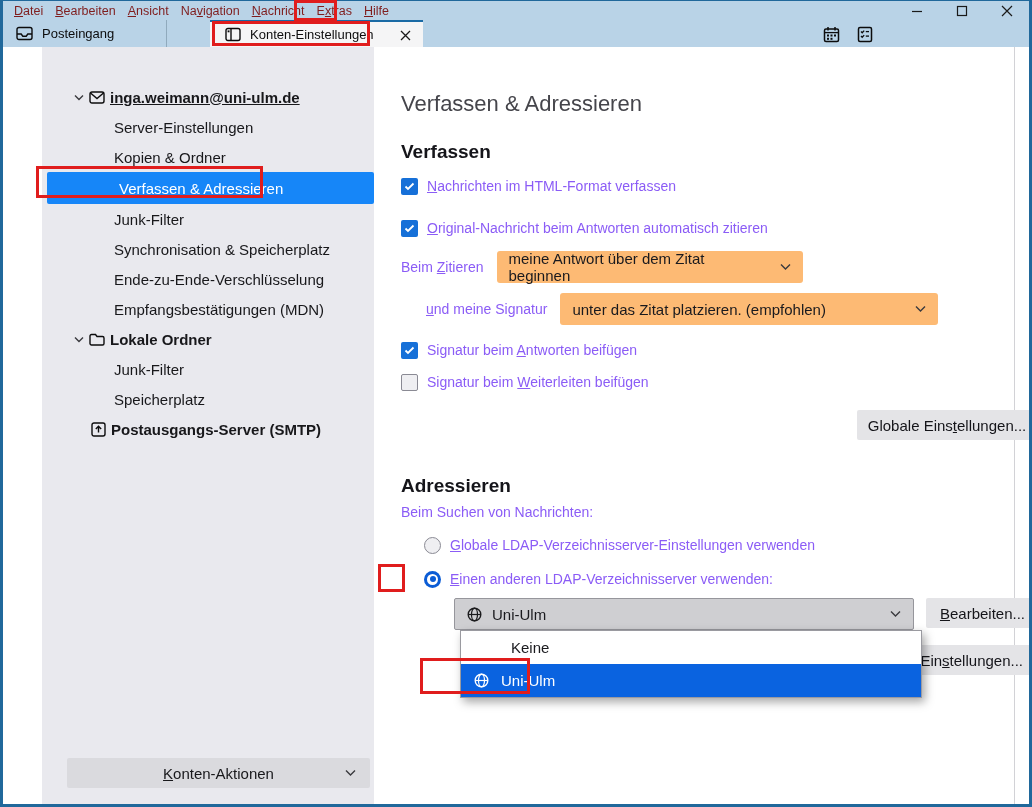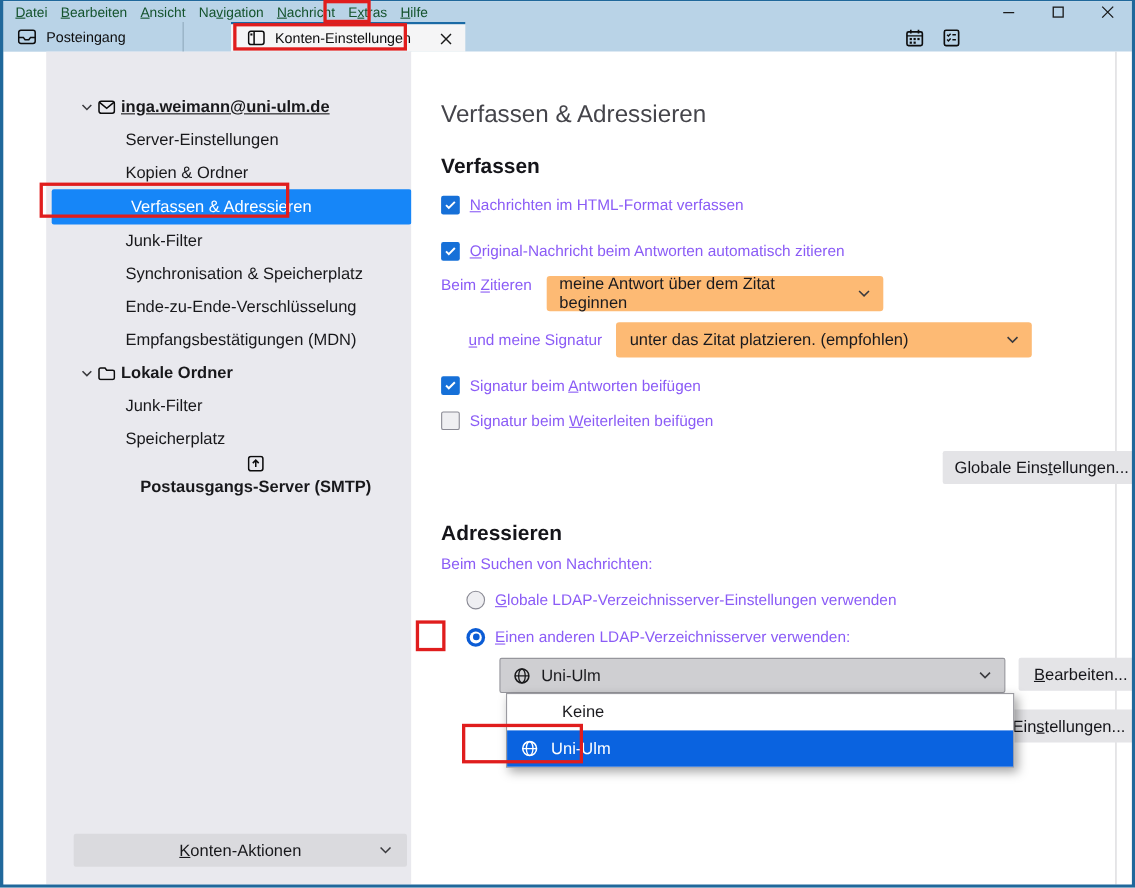--- a/index.html
+++ b/index.html
@@ -17,21 +17,21 @@
   .frame {
     position:absolute; inset:0; pointer-events:none; z-index:60;
     border-left:3px solid #20689b; border-right:3px solid #20689b;
     border-bottom:3px solid #20689b; border-top:1px solid #20689b;
   }
 
   
   .menubar {
     position:absolute; left:3px; right:3px; top:1px; height:19px;
     background:#b9d3e7; display:flex; align-items:center;
-    font-size:12.5px; color:#14532d; padding-left:5px;
+    font-size:12.5px; color:#7f1d1d; padding-left:5px;
   }
   .menu-item { padding:0 6px; height:100%; display:flex; align-items:center; cursor:default; }
   .ak { text-decoration:underline; }
   .win-controls { position:absolute; right:0; top:0; height:19px; display:flex; }
   .win-btn { width:45px; height:19px; display:flex; align-items:center; justify-content:center; }
 
   
   .tabbar {
     position:absolute; left:3px; right:3px; top:20px; height:27px;
     background:#b9d3e7; font-size:13px; color:#0c0c0d;
@@ -54,21 +54,21 @@
   
   .content { position:absolute; left:3px; right:3px; top:47px; bottom:3px; display:flex;padding-left:39px; }
   .sidebar { width:332px; background:#e9e9ee; position:relative; padding-top:35px;
     font-size:15px; color:#18181b; flex:none; }
   .main { flex:1; background:#ffffff; position:relative; }
   .scroll-edge { position:absolute; right:14px; top:0; bottom:0; width:1px; background:#d2d2d6; }
 
   
   .s-row { height:30px; display:flex; align-items:center; gap:5px; padding-left:72px; cursor:default; }
   .s-row.head { padding-left:32px; font-weight:bold; }
-  .s-row.smtp { padding-left:49px; font-weight:bold;flex-direction:column; }
+  .s-row.smtp { padding-left:49px; font-weight:bold; }
   .s-row.selected { background:#1686f8; color:#fff; margin-left:5px; height:32px; border-radius:2px; }
   .acct-mail { text-decoration:underline; font-weight:bold; }
   .s-icon { display:flex; align-items:center; }
   .actions-btn {
     position:absolute; left:25px; right:4px; bottom:16px; height:30px;
     background:#dadade; border-radius:2px; display:flex; align-items:center;
     justify-content:center; font-size:15px; color:#18181b;
   }
   .actions-btn .chev { position:absolute; right:14px; top:11px; }
 
@@ -88,21 +88,21 @@
 
   .checkbox { width:17px; height:17px; border-radius:2px; flex:none; }
   .checkbox.checked { background:#1670d8; display:flex; align-items:center; justify-content:center; }
   .checkbox.unchecked { background:#efeff2; border:1px solid #8a8a94; }
   .radio { width:17px; height:17px; border-radius:50%; flex:none; position:relative; }
   .radio.off { background:#efeff2; border:1px solid #8a8a94; }
   .radio.on { background:#0b5cd5; }
   .radio.on::before { content:""; position:absolute; inset:3px; background:#fff; border-radius:50%; }
   .radio.on::after { content:""; position:absolute; inset:5.5px; background:#0b5cd5; border-radius:50%; }
 
-  .row-quote { left:27px; top:204px; display:flex; align-items:flex-start; gap:13px; height:32px; }
+  .row-quote { left:27px; top:204px; display:flex; align-items:center; gap:13px; height:32px; }
   .row-sig   { left:52px; top:246px; display:flex; align-items:center; gap:13px; height:32px; }
   .dropdown {
     height:32px; background:#fdba74; border-radius:3px; display:flex; align-items:center;
     padding:0 12px; font-size:15px; gap:10px; justify-content:space-between;
   }
   .dd-quote { width:306px; } .dd-sig { width:378px; }
 
   .btn {
     background:#e4e4e7; border-radius:2px; display:flex; align-items:center;
     justify-content:center; font-size:15px; color:#15151a;

